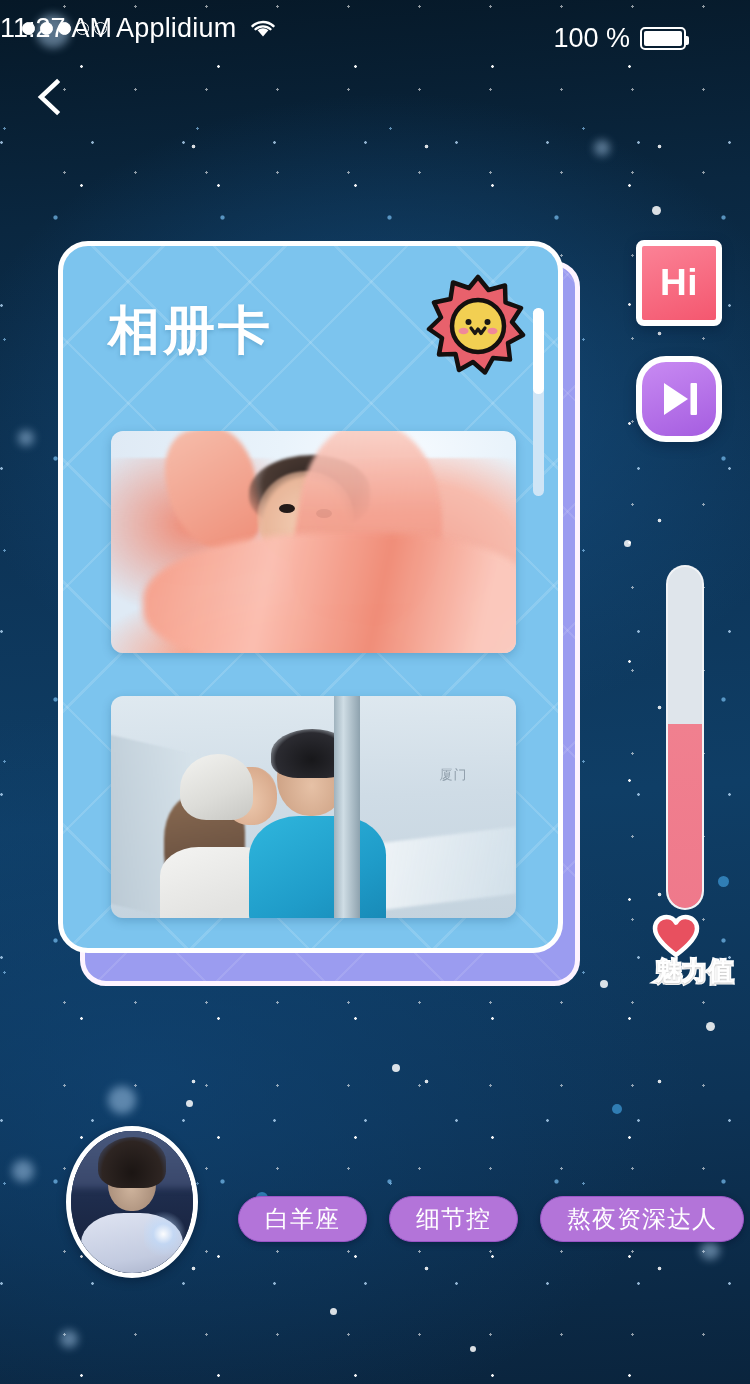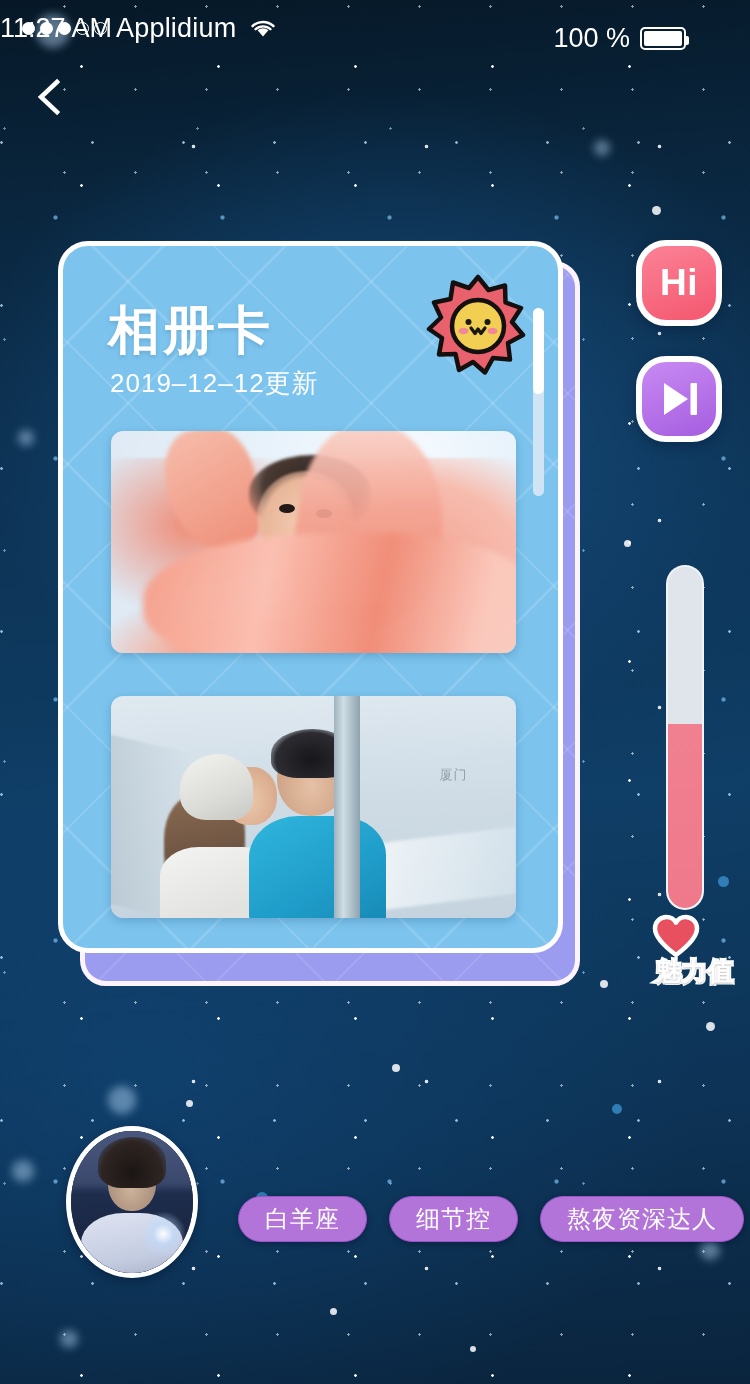--- a/index.html
+++ b/index.html
@@ -211,21 +211,21 @@
   }
 
   
   .sidebtn {
     position: absolute; right: 28px; width: 86px; height: 86px;
     border: 6px solid #ffffff; border-radius: 30px;
     display: flex; align-items: center; justify-content: center;
     box-shadow: 0 4px 12px rgba(0,20,45,0.35);
     z-index: 30; cursor: pointer;
   }
-  .btn-hi { top: 240px; background: linear-gradient(160deg, #fb8296 0%, #f4576f 100%); }
+  .btn-hi { top: 240px; background: linear-gradient(160deg, #fb8296 0%, #f4576f 100%); border-radius: 8px; }
   .btn-hi span { color: #fff; font-size: 37px; font-weight: 700; letter-spacing: 0.5px;
                  line-height: 1; transform: translateY(-1px); }
   .btn-next { top: 356px; background: linear-gradient(160deg, #c88af2 0%, #a55de0 100%); }
   .btn-next svg { display: block; }
 
   
   .gauge {
     position: absolute; right: 46px; top: 565px; width: 38px; height: 345px;
     background: #dfe5eb; border-radius: 19px; overflow: hidden;
     border: 2px solid rgba(255,255,255,0.55); z-index: 30; cursor: pointer;
@@ -346,21 +346,20 @@
     </span>
   </div>
 
   <div class="cardstack">
 
     <div class="card-back"></div>
 
     <div class="card-front">
 
       <div class="card-title">相册卡</div>
-      <div class="card-sub">2019–12–12更新</div>
 
       <div class="sun">
         <svg width="104" height="104" viewBox="0 0 104 104">
           <path d="M52 3 L62.5 16 L79 11.5 L79.5 28.5 L95 34 L86 48 L97 61 L82 69 L84 85.5 L67 84 L59 98.5 L47 88 L33 96 L29.5 80 L13 80.5 L16 64 L3 55 L15 43.5 L8 28.5 L24.5 25 L27 8.5 L43 14 Z" fill="#e8616c" stroke="#14100f" stroke-width="4.5" stroke-linejoin="round"></path>
           <circle cx="52" cy="52" r="26" fill="#f2cf52" stroke="#14100f" stroke-width="4.5"></circle>
           <circle cx="42.5" cy="48" r="3" fill="#1b1714"></circle>
           <circle cx="61.5" cy="48" r="3" fill="#1b1714"></circle>
           <ellipse cx="37.5" cy="57" rx="5" ry="3.2" fill="#f0889a"></ellipse>
           <ellipse cx="66.5" cy="57" rx="5" ry="3.2" fill="#f0889a"></ellipse>
           <path d="M45 54 L49 59.5 L52 55 L55 59.5 L59 54" stroke="#1b1714" stroke-width="3.2" fill="none" stroke-linecap="round" stroke-linejoin="round"></path>

